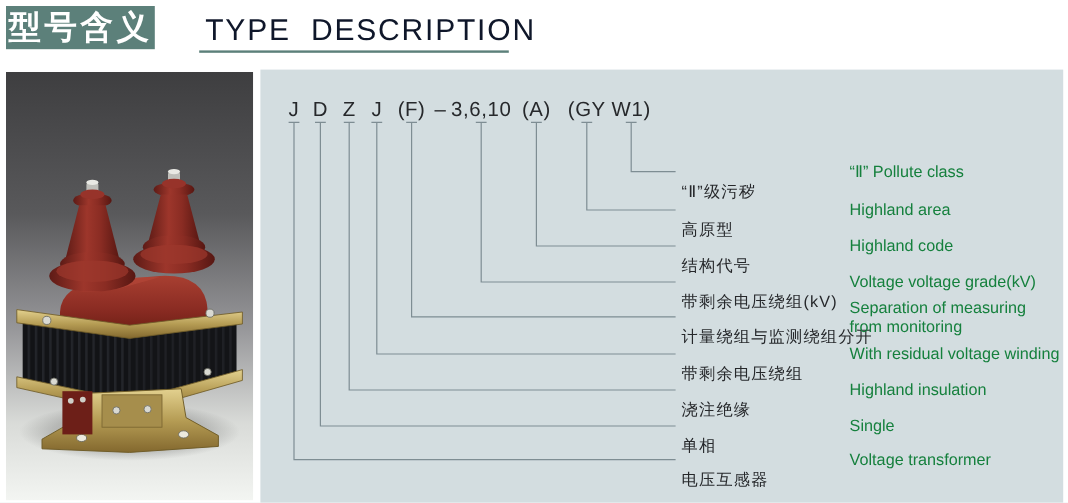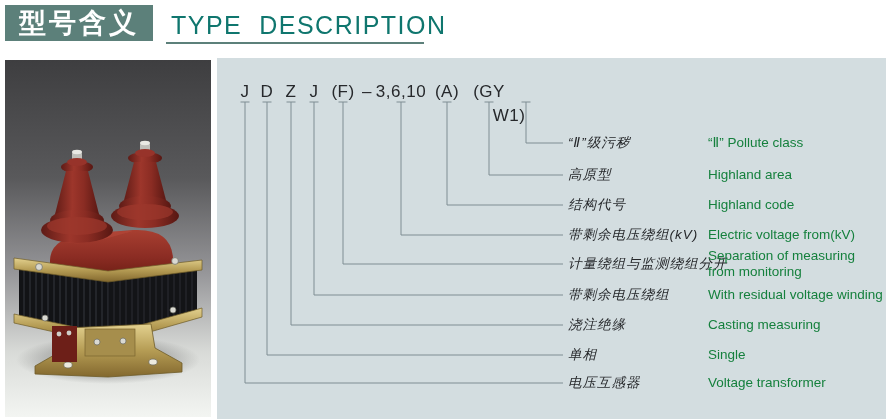--- a/index.html
+++ b/index.html
@@ -2,26 +2,26 @@
 <html><head>
 <meta charset="utf-8">
 <style>
   html,body{margin:0;padding:0;}
   body{
     width:890px;height:419px;position:relative;background:#ffffff;
     font-family:"Liberation Sans","DejaVu Sans",sans-serif;overflow:hidden;
   }
   
   .hdr-box{
-    position:absolute;left:5px;top:5px;width:148px;height:36px;
+    position:absolute;left:5px;top:5px;width:124px;height:36px;
     background:#5c807a;color:#ffffff;display:flex;align-items:flex-end;justify-content:center;
     font-size:27px;font-weight:bold;letter-spacing:3px;
   }
   .hdr-en{
-    position:absolute;left:171px;top:11px;font-size:25px;color:#0f766e;
+    position:absolute;left:171px;top:11px;font-size:25px;color:#0f172a;
     letter-spacing:1.5px;white-space:pre;
   }
   .hdr-underline{
     position:absolute;left:166px;top:42px;width:258px;height:2px;background:#5c807a;
   }
   
   .photo{
     position:absolute;left:5px;top:60px;width:206px;height:357px;margin:0;
   }
   .photo svg{display:block;}
@@ -29,22 +29,22 @@
   .panel{
     position:absolute;left:217px;top:58px;width:669px;height:361px;background:#d3dde0;
   }
   .panel svg.connectors{position:absolute;left:0;top:0;}
   .code-part{
     position:absolute;top:24px;transform:translateX(-50%);
     font-size:17px;color:#26282b;letter-spacing:.5px;white-space:nowrap;
   }
   .meaning-row{position:absolute;left:0;width:100%;height:0;}
   .meaning-row .zh{
-    position:absolute;left:351px;top:0;transform:translateY(-50%);
-    font-size:13.5px;color:#26282b;letter-spacing:1px;white-space:nowrap;font-style:italic;
+    position:absolute;left:351px;top:17px;transform:translateY(-50%);
+    font-size:13.5px;color:#26282b;letter-spacing:1px;white-space:nowrap;
   }
   .meaning-row .en{
     position:absolute;left:491px;top:0;transform:translateY(-50%);
     font-size:13.5px;color:#15803d;white-space:pre-line;line-height:1.15;
   }
 </style>
 </head>
 <body>
 
 <header>
@@ -159,47 +159,47 @@
   <div id="code-row">
       <span class="code-part" style="left: 150px;">–</span>
       <span class="code-part" style="left: 28px;">J</span>
       <span class="code-part" style="left: 50px;">D</span>
       <span class="code-part" style="left: 74px;">Z</span>
       <span class="code-part" style="left: 97px;">J</span>
       <span class="code-part" style="left: 126px;">(F)</span>
       <span class="code-part" style="left: 184px;">3,6,10</span>
       <span class="code-part" style="left: 230px;">(A)</span>
       <span class="code-part" style="left: 272px;">(GY</span>
-      <span class="code-part" style="left: 292px; margin-top: 24px;">W1)</span>
+      <span class="code-part" style="left: 309px;">W1)</span>
     </div>
   <div id="rows">
       <div class="meaning-row" style="top: 325px;">
     <span class="zh">电压互感器</span>
     <span class="en">Voltage transformer</span>
   </div>
       <div class="meaning-row" style="top: 297px;">
     <span class="zh">单相</span>
     <span class="en">Single</span>
   </div>
       <div class="meaning-row" style="top: 267px;">
     <span class="zh">浇注绝缘</span>
-    <span class="en">Casting measuring</span>
+    <span class="en">Highland insulation</span>
   </div>
       <div class="meaning-row" style="top: 237px;">
     <span class="zh">带剩余电压绕组</span>
     <span class="en">With residual voltage winding</span>
   </div>
       <div class="meaning-row" style="top: 206px;">
     <span class="zh">计量绕组与监测绕组分开</span>
     <span class="en">Separation of measuring
 from monitoring</span>
   </div>
       <div class="meaning-row" style="top: 177px;">
     <span class="zh">带剩余电压绕组(kV)</span>
-    <span class="en">Electric voltage from(kV)</span>
+    <span class="en">Voltage voltage grade(kV)</span>
   </div>
       <div class="meaning-row" style="top: 147px;">
     <span class="zh">结构代号</span>
     <span class="en">Highland code</span>
   </div>
       <div class="meaning-row" style="top: 117px;">
     <span class="zh">高原型</span>
     <span class="en">Highland area</span>
   </div>
       <div class="meaning-row" style="top: 85px;">

